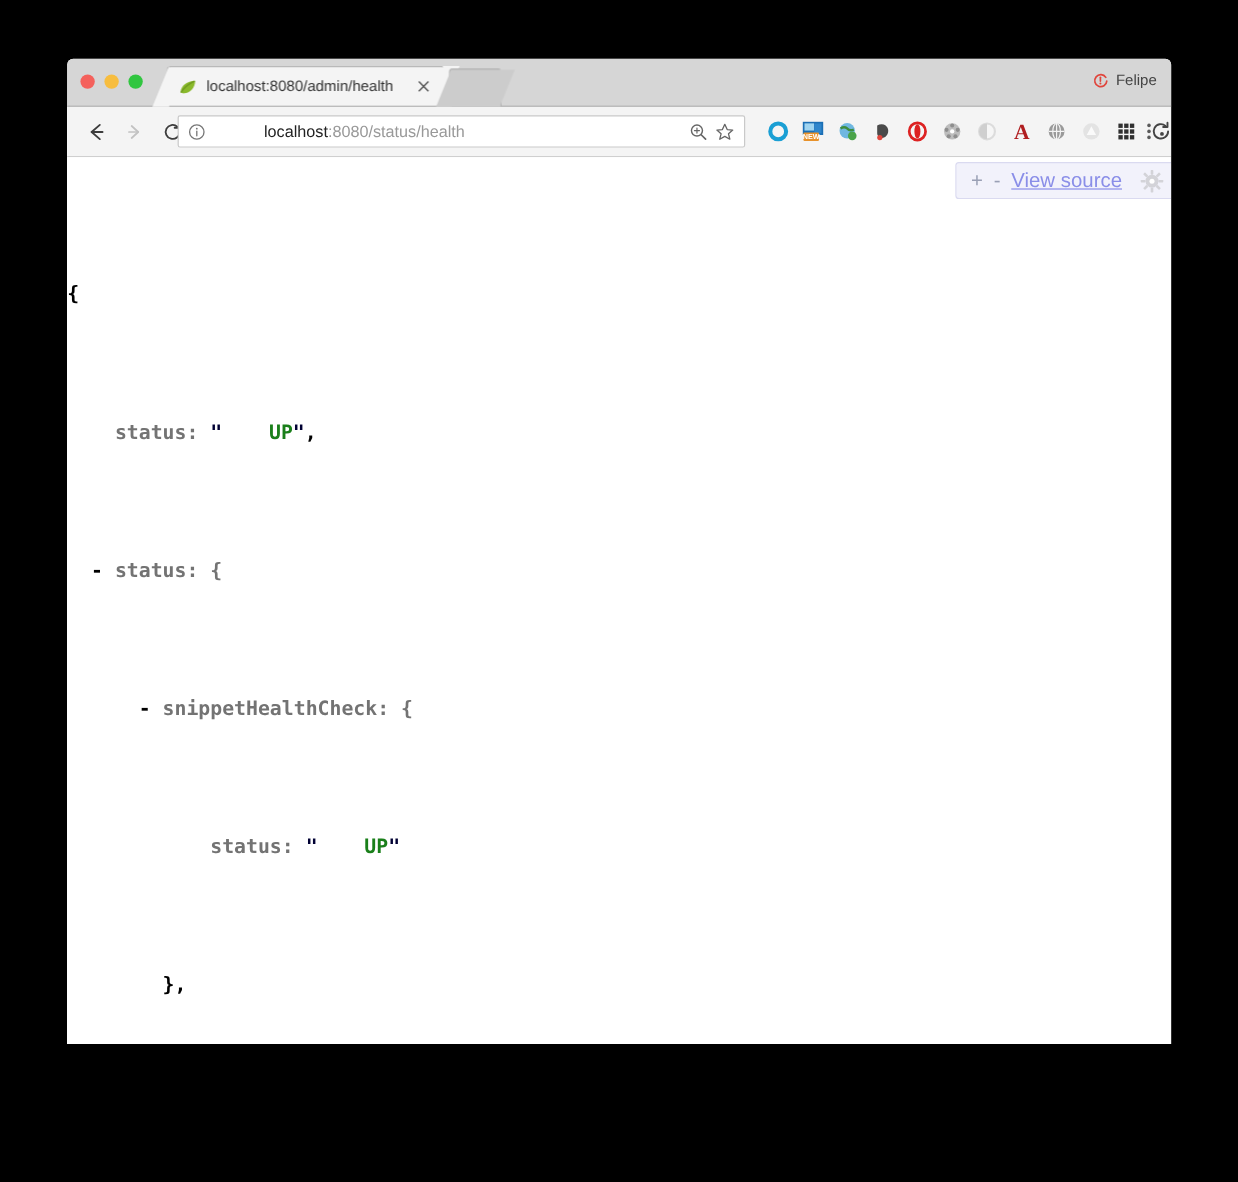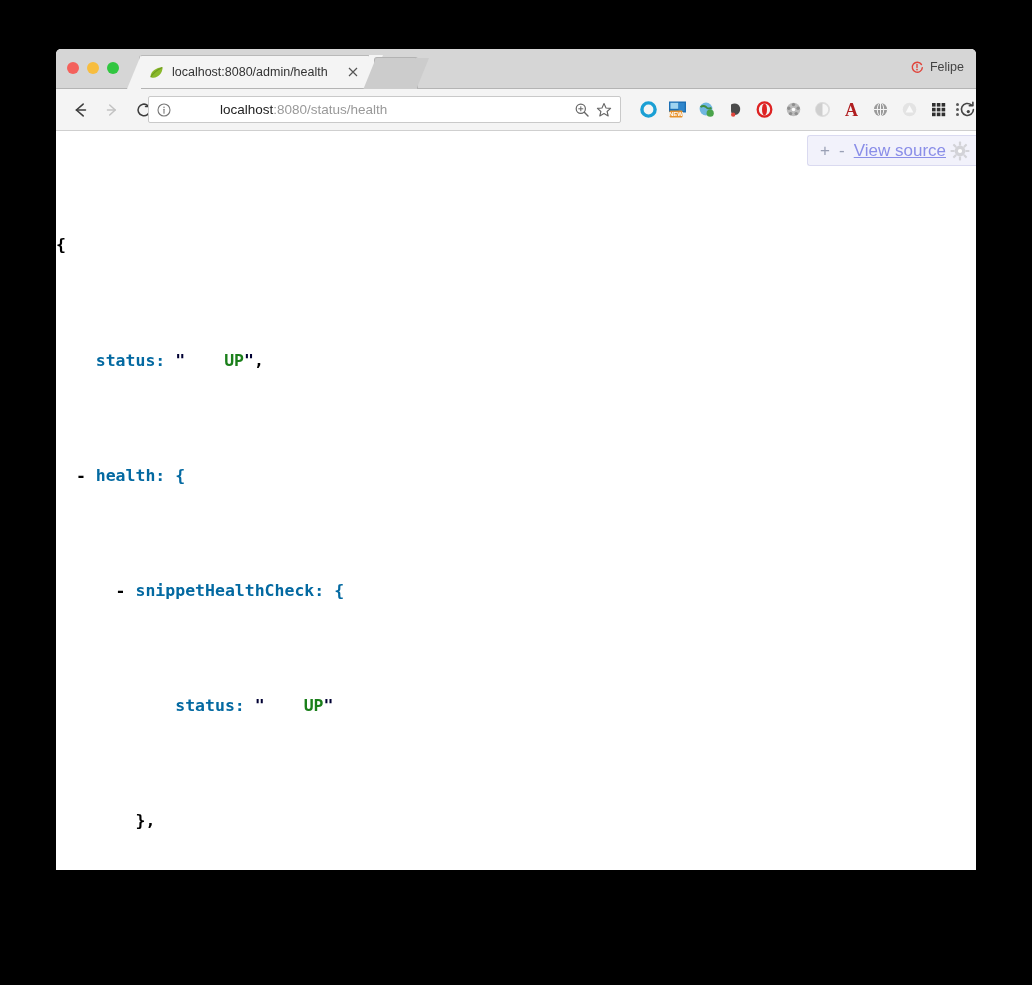--- a/index.html
+++ b/index.html
@@ -251,21 +251,21 @@
   .vs-ctrl {
     font-family: "Liberation Sans", sans-serif;
     font-size: 17px;
     color: #9aa0b5;
     margin-right: 9px;
     line-height: 1;
   }
   #view-source-link {
     font-size: 17px;
     color: #8a8ee8;
-    margin-right: 4px;
+    margin-right: 15px;
     white-space: nowrap;
   }
   #gear-icon { width: 20px; height: 20px; flex: 0 0 20px; }
 
   
   #json-viewer {
     position: absolute;
     left: 0;
     top: 0;
     padding: 14px 0 0 0;
@@ -278,21 +278,21 @@
   }
   .jline {
     display: block;
     height: 28.8px;
     white-space: pre;
   }
   .collapser {
     color: #000000;
     font-weight: bold;
   }
-  .jkey    { color: #0369a1; }
+  .jkey    { color: #737373; }
   .jpunct  { color: #000000; }
   .jstring { color: #1a7f1a; margin-left: 39px; }
   .jquote  { color: #000033; }
 </style>
 </head>
 <body>
 
 <div id="browser-window">
 
   <div id="title-bar">
@@ -514,21 +514,21 @@
         </svg>
       </span>
     </div>
 
     <div id="json-viewer">
 
       <span class="jline"><span class="jpunct">{</span></span>
 
       <span class="jline">    <span class="jkey">status: </span><span class="jquote">"</span><span class="jstring">UP</span><span class="jquote">"</span><span class="jpunct">,</span></span>
 
-      <span class="jline">  <span class="collapser">-</span> <span class="jkey">health: {</span></span>
+      <span class="jline">  <span class="collapser">-</span> <span class="jkey">status: {</span></span>
 
       <span class="jline">      <span class="collapser">-</span> <span class="jkey">snippetHealthCheck: {</span></span>
 
       <span class="jline">            <span class="jkey">status: </span><span class="jquote">"</span><span class="jstring">UP</span><span class="jquote">"</span></span>
 
       <span class="jline">        <span class="jpunct">},</span></span>
 
       
 
       

